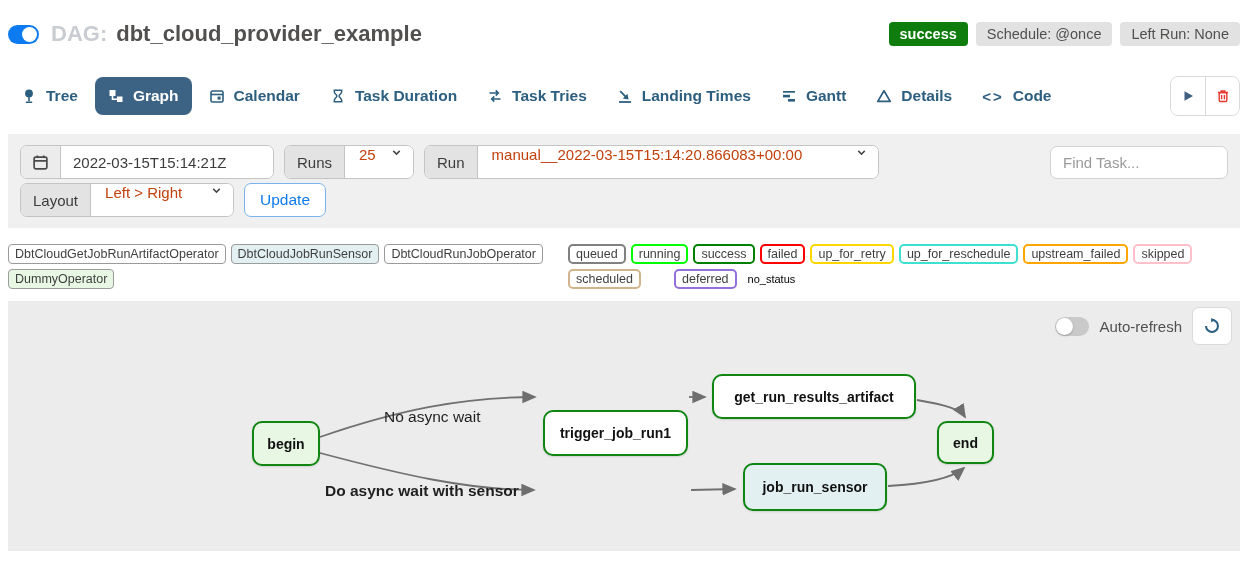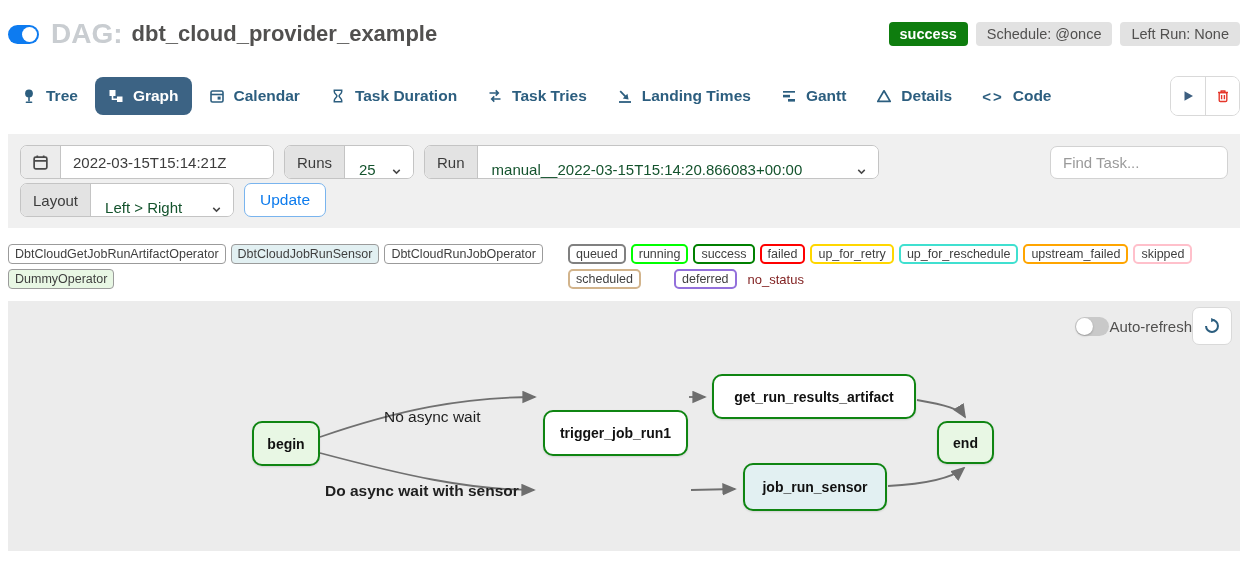--- a/index.html
+++ b/index.html
@@ -5,21 +5,21 @@
   * { box-sizing: border-box; margin: 0; padding: 0; }
   html, body { width: 1248px; height: 565px; overflow: hidden; background: #fff;
     font-family: "Liberation Sans", sans-serif; color: #51504f; }
 
   
   .header { display: flex; align-items: center; margin: 18px 8px 0 8px; height: 32px; }
   .dag-toggle { width: 31px; height: 19px; border-radius: 10px; background: #0d7bf0;
     position: relative; flex: 0 0 auto; cursor: pointer; }
   .dag-toggle .knob { position: absolute; right: 2px; top: 2px; width: 15px; height: 15px;
     border-radius: 50%; background: #fff; }
-  .dag-prefix { margin-left: 12px; font-size: 28px; font-weight: 700; color: #c9cdd1; text-align: center; }
+  .dag-prefix { margin-left: 12px; font-size: 22px; font-weight: 700; color: #c9cdd1; text-align: center; }
   .dag-title { margin-left: 9px; font-size: 22px; font-weight: 700; color: #51504f; }
   .header-right { margin-left: auto; display: flex; align-items: center; gap: 8px; }
   .badge { font-size: 14.5px; padding: 4px 11px; border-radius: 4px; white-space: nowrap; }
   .badge-success { background: #0e7d0e; color: #fff; font-weight: 700; }
   .badge-gray { background: #e2e2e2; color: #51504f; }
 
   
   .tabs { display: flex; align-items: center; margin: 26px 8px 0 8px; gap: 4px; }
   .tab { display: flex; align-items: center; gap: 9px; padding: 10px 13px; border-radius: 8px;
     color: #2c5e7f; font-size: 15.5px; font-weight: 700; cursor: pointer; white-space: nowrap; }
@@ -37,58 +37,58 @@
   .frow { display: flex; align-items: center; gap: 10px; }
   .frow + .frow { margin-top: 4px; }
   .igroup { display: inline-flex; align-items: stretch; border: 1px solid #c4c4c4;
     border-radius: 7px; overflow: hidden; background: #fff; height: 34px; }
   .ig-label { background: #e3e3e3; display: flex; align-items: center; padding: 0 12px;
     font-size: 15px; color: #3c3c3c; border-right: 1px solid #c4c4c4; white-space: nowrap; }
   .ig-btn { background: #ececec; display: flex; align-items: center; padding: 0 11px;
     border-right: 1px solid #c4c4c4; cursor: pointer; }
   .ig-input { border: none; outline: none; padding: 0 12px; font-size: 15px; color: #3c3c3c;
     font-family: "Liberation Sans", sans-serif; background: #fff; }
-  .ig-select { display: flex; align-items: flex-end; gap: 10px; padding: 0 10px 0 14px;
-    font-size: 15px; color: #14532d; cursor: pointer; background: #fff; white-space: nowrap; }
+  .ig-select { display: flex; align-items: flex-start; gap: 10px; padding: 0 10px 0 14px;
+    font-size: 15px; color: #c2410c; cursor: pointer; background: #fff; white-space: nowrap; }
   .ig-select .sel-text { flex: 1; }
   .find-input { margin-left: auto; width: 178px; height: 33px; border: 1px solid #d2d2d2;
     border-radius: 7px; padding: 0 12px; font-size: 15px; background: #fff; outline: none;
     font-family: "Liberation Sans", sans-serif; color: #3c3c3c; }
   .find-input::placeholder { color: #9a9a9a; }
   .update-btn { height: 34px; padding: 0 15px; border: 1.5px solid #79b4ee; border-radius: 7px;
     background: #fff; color: #0d7bed; font-size: 15.5px; font-weight: 500; cursor: pointer;
     font-family: "Liberation Sans", sans-serif; }
 
   
   .legend { display: flex; align-items: flex-start; margin: 16px 8px 0 8px; gap: 12px; }
   .ops { display: flex; flex-wrap: wrap; gap: 5px; width: 548px; flex: 0 0 auto; }
   .statuses { display: flex; flex-wrap: wrap; gap: 5px; flex: 1; align-items: center; }
   .obadge { font-size: 12.5px; color: #3f3f3f; border: 1px solid #9b9b9b; border-radius: 4px;
     padding: 2px 6px; background: #fff; white-space: nowrap; }
   .sbadge { font-size: 12.5px; color: #3f3f3f; border: 2px solid #808080; border-radius: 5px;
     padding: 1px 6px; background: #fff; white-space: nowrap; }
-  .nostatus { font-size: 13px; color: #7f1d1d; padding: 1px 6px; white-space: nowrap; text-align: center; }
+  .nostatus { font-size: 11px; color: #000000; padding: 1px 6px; white-space: nowrap; text-align: center; }
 
   
   .graph-panel { position: relative; margin: 12px 8px 0 8px; height: 250px; background: #ececec; }
   .edges { position: absolute; left: 0; top: 0; width: 100%; height: 100%; pointer-events: none; }
   .node { position: absolute; border: 2.5px solid #0f8512; border-radius: 10px; background: #fff;
     display: flex; align-items: center; justify-content: center; font-size: 14px; font-weight: 700;
     color: #111; cursor: pointer; box-shadow: 0 1px 2px rgba(0,0,0,0.12); white-space: nowrap; }
   .n-begin  { left: 244px; top: 120px; width: 68px;  height: 45px; }
   .n-tjr1   { left: 535px; top: 73px;  width: 145px; height: 46px; }
   .n-grra   { left: 704px; top: 73px;  width: 204px; height: 45px; }
   .n-tjr2   { left: 534px; top: 165px; width: 148px; height: 46px; }
   .n-jrs    { left: 735px; top: 162px; width: 144px; height: 48px; }
   .n-end    { left: 929px; top: 120px; width: 57px;  height: 43px; }
   .edge-label { position: absolute; font-size: 15.5px; color: #1f1f1f; white-space: nowrap; }
   .el-1 { left: 376px; top: 107px; }
   .el-2 { left: 317px; top: 181px; font-weight: bold; }
   .refresh-bar { position: absolute; top: 6px; right: 8px; display: flex; align-items: center;
-    }
+    gap: 10px; }
   .ar-toggle { width: 34px; height: 19px; border-radius: 10px; background: #c9c9c9;
     position: relative; cursor: pointer; }
   .ar-toggle .knob { position: absolute; left: 1px; top: 1px; width: 17px; height: 17px;
     border-radius: 50%; background: #fff; box-shadow: 0 1px 2px rgba(0,0,0,0.25); }
   .ar-label { font-size: 15px; color: #51504f; }
   .refresh-btn { width: 40px; height: 38px; background: #fff; border: 1px solid #d9d9d9;
     border-radius: 7px; display: flex; align-items: center; justify-content: center; cursor: pointer; }
 </style>
 </head>
 <body>

